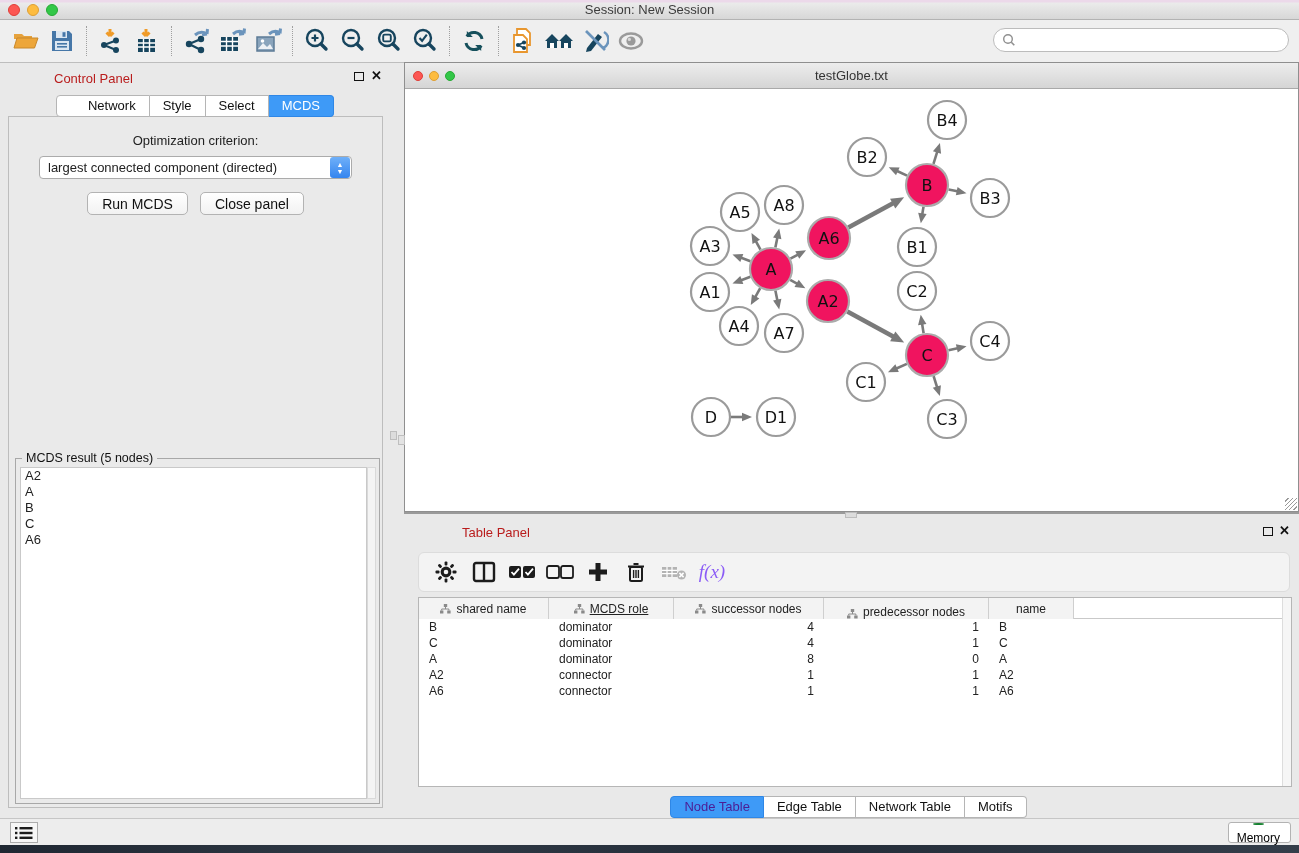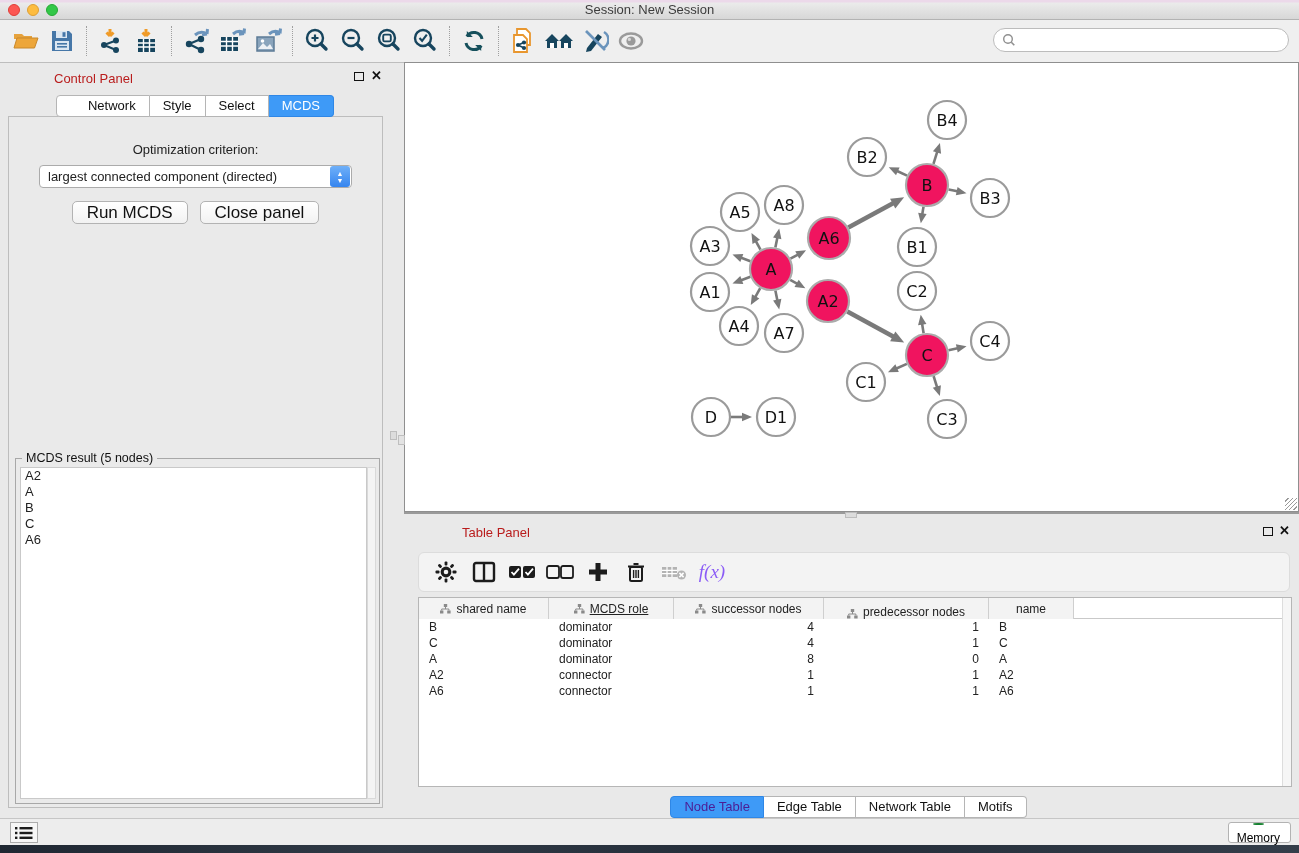--- a/index.html
+++ b/index.html
@@ -43,30 +43,30 @@
 
   .cp-tabs { position:absolute; left:0; top:32px; width:100%; display:flex; justify-content:center; z-index:2; }
   .cp-tab { height:22px; line-height:20px; padding:0 13px; background:#fff; border:1px solid #b5b5b5;
     border-left:none; font-size:13px; cursor:pointer; color:#111; }
   .cp-tab:first-child { border-left:1px solid #b5b5b5; border-radius:4px 0 0 4px;padding-left:31px; }
   .cp-tab:last-child { border-radius:0 4px 4px 0; }
   .cp-tab.active { background:#3e9af7; border-color:#2f87e6; color:#fff; }
 
   .cp-content { position:absolute; left:8px; right:7px; top:53px; bottom:5px;
     border:1px solid #bdbdbd; background:#eaeaea; }
-  .opt-label { text-align:center; margin-top:25px; font-size:13px; }
+  .opt-label { text-align:center; margin-top:16px; font-size:13px; }
   .opt-select { position:relative; margin:8px auto 0; width:313px; height:23px; background:#fff;
     border:1px solid #ababab; border-radius:4px; display:flex; align-items:center; cursor:pointer; }
   .opt-select .val { flex:1; padding-left:8px; font-size:13px; white-space:nowrap; overflow:hidden; }
   .opt-select .step { width:20px; height:21px; border-radius:3px;
     background:linear-gradient(#6fb0f9,#3585ef); color:#fff; font-size:7px; line-height:7px;
     display:flex; flex-direction:column; align-items:center; justify-content:center; margin-right:1px; }
   .cp-buttons { display:flex; justify-content:center; gap:12px; margin-top:13px; }
   .btn { height:23px; padding:0 14px; background:linear-gradient(#ffffff,#f2f2f2);
-    border:1px solid #b3b3b3; border-radius:5px; font-size:17px; cursor:pointer; color:#111; }
+    border:1px solid #b3b3b3; border-radius:5px; font-size:14px; cursor:pointer; color:#111; }
 
   .result-box { position:absolute; left:6px; right:2px; top:341px; bottom:3px;
     border:1px solid #a8a8a8; }
   .result-legend { position:absolute; left:6px; top:-8px; background:#eaeaea; padding:0 4px;
     font-size:12.5px; color:#111; }
   .result-list { position:absolute; left:4px; right:12px; top:8px; bottom:4px; background:#fff;
     border:1px solid #c9c9c9; overflow:hidden; }
   .result-scroll { position:absolute; right:3px; top:8px; bottom:4px; width:9px; background:#f4f4f4;
     border:1px solid #d9d9d9; }
   .result-item { font-size:13px; padding:0 4px; line-height:16px; }
@@ -332,20 +332,26 @@
         <div class="result-scroll"></div>
       </div>
     </div>
   </div>
 
   <div class="vsplit">
     <div class="grip"></div>
   </div>
 
   <div class="netframe">
+    <div class="net-titlebar">
+      <span class="ntl red"></span>
+      <span class="ntl yel"></span>
+      <span class="ntl grn"></span>
+      <span class="title">testGlobe.txt</span>
+    </div>
     <div class="net-canvas">
       <svg width="893" height="421" viewBox="0 0 893 421">
           <line x1="345.4146596993366" y1="187.76168568713538" x2="334.94231316460133" y2="191.7102753641667" stroke="#7a7a7a" stroke-width="2.6"></line>
           <polygon points="327.456734873451,194.53270652312503 335.3142911841923,187.0279541072535 338.31312429058556,194.98138104160074" fill="#7a7a7a"></polygon>
           <line x1="345.4146596993366" y1="172.23831431286462" x2="334.94231316460133" y2="168.2897246358333" stroke="#7a7a7a" stroke-width="2.6"></line>
           <polygon points="327.456734873451,165.46729347687497 338.31312429058556,165.01861895839926 335.3142911841923,172.9720458927465" fill="#7a7a7a"></polygon>
           <line x1="355.230235352432" y1="199.1836432784806" x2="349.66511221464447" y2="209.0965188676646" stroke="#7a7a7a" stroke-width="2.6"></line>
           <polygon points="345.74883416098334,216.07238915074845 346.9382506401714,205.27202858088617 354.350112815948,209.4330740129011" fill="#7a7a7a"></polygon>
           <line x1="355.48901716798036" y1="160.67335414757676" x2="350.2887023011195" y2="151.11148487625198" stroke="#7a7a7a" stroke-width="2.6"></line>
           <polygon points="346.4665267258396,144.08361365718898 354.97780278006667,150.83792190665028 347.5106896098123,154.89898345538515" fill="#7a7a7a"></polygon>

